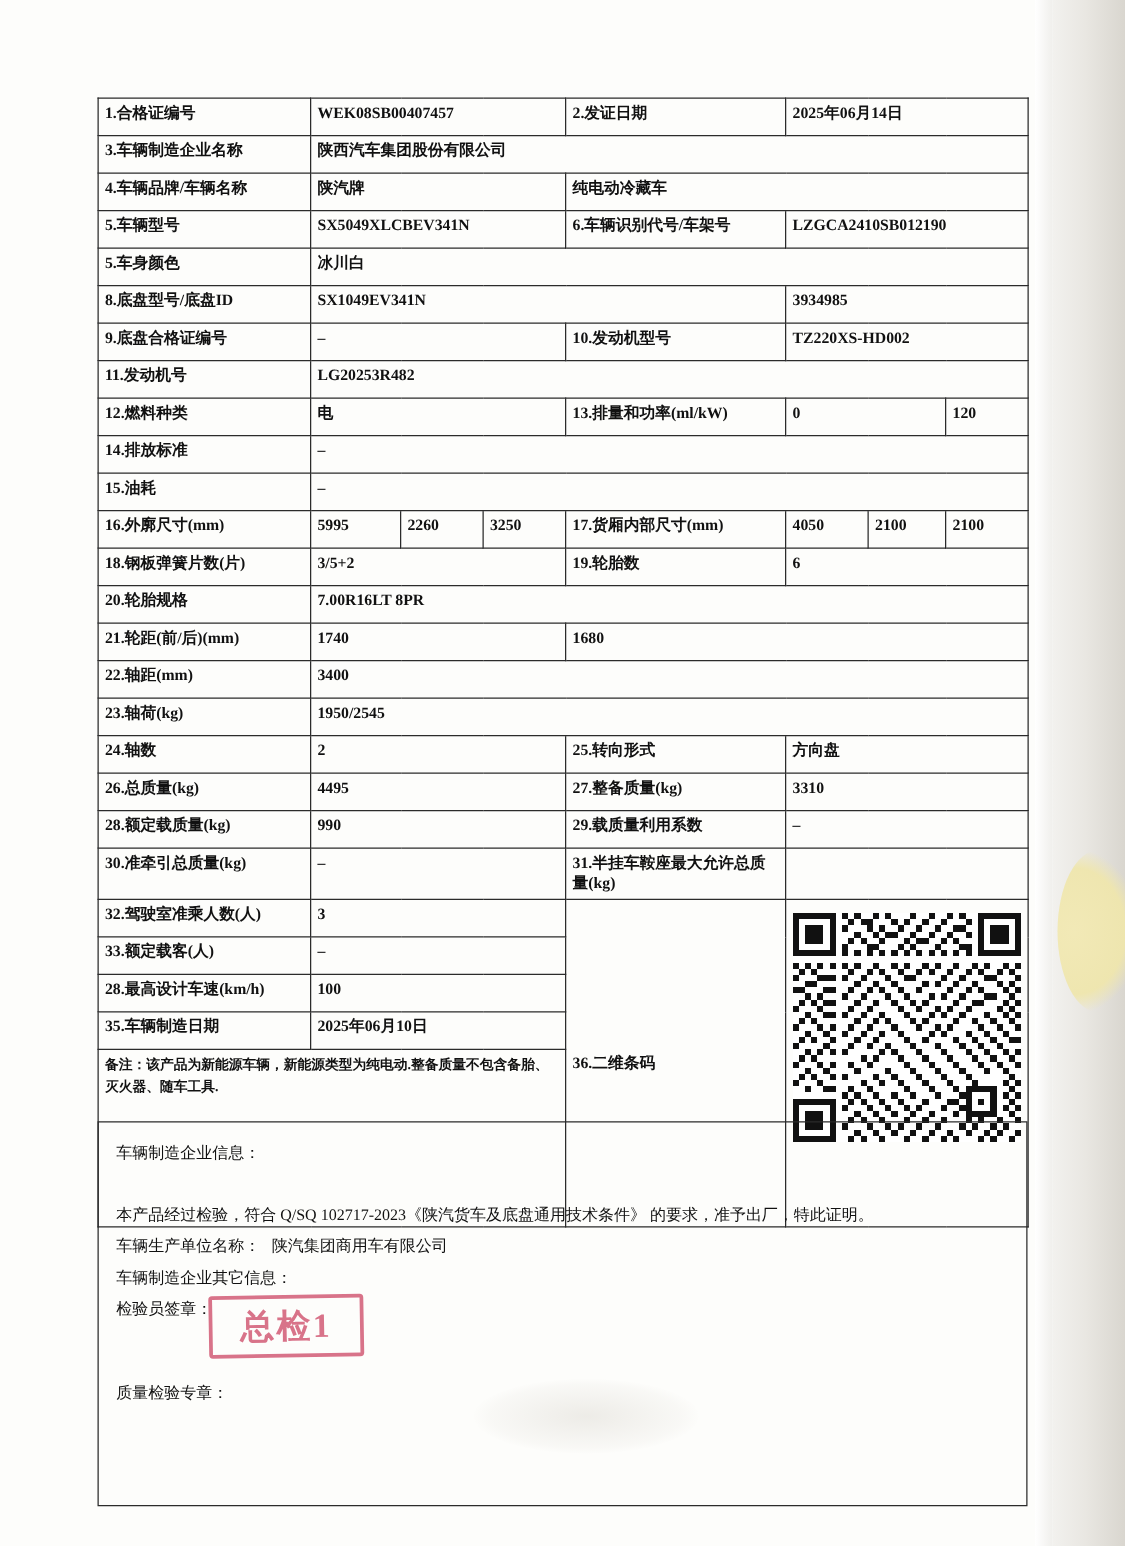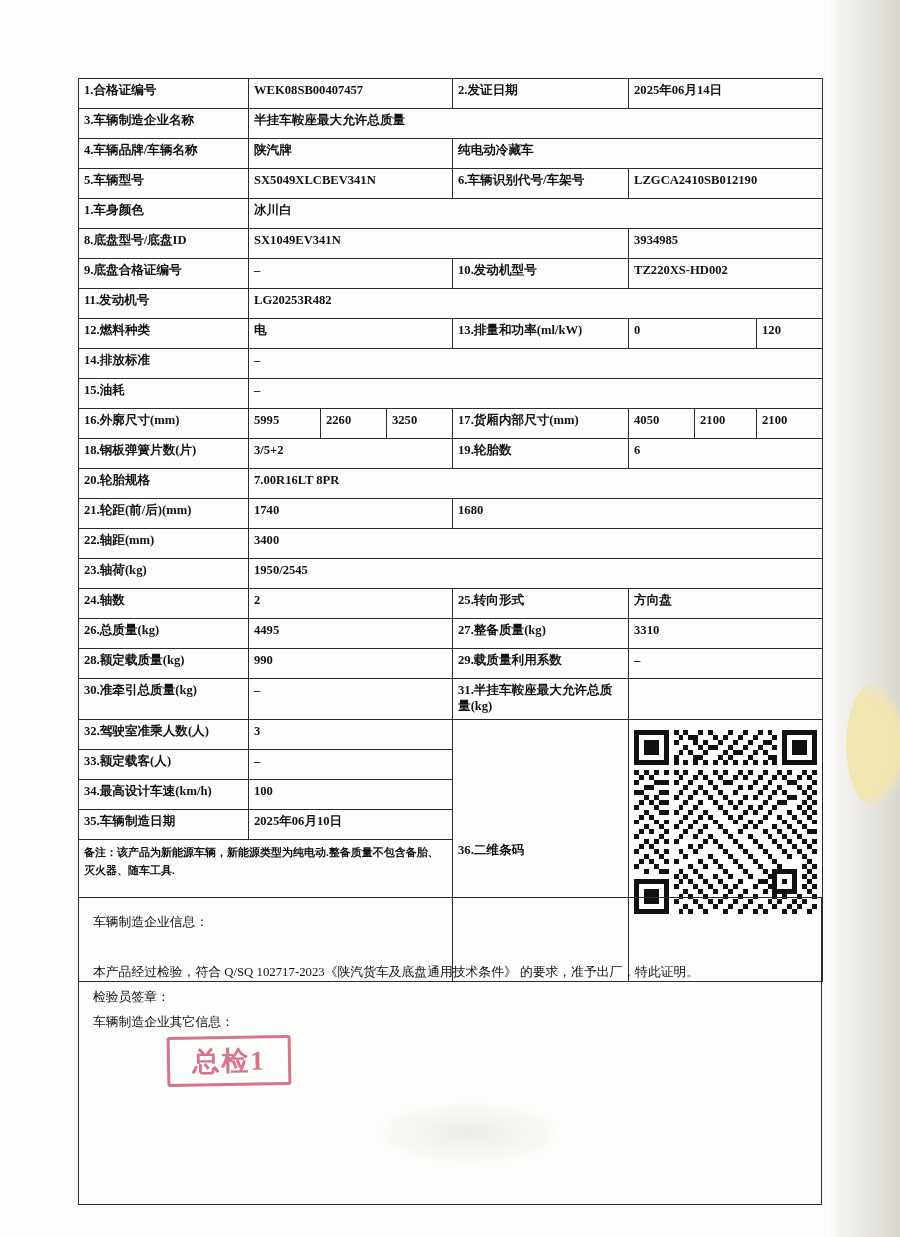--- a/index.html
+++ b/index.html
@@ -162,38 +162,38 @@
     <tbody>
         <tr>
       <td class="lbl">1.合格证编号</td>
       <td class="val" colspan="3">WEK08SB00407457</td>
       <td class="lbl">2.发证日期</td>
       <td class="val" colspan="3">2025年06月14日</td>
     </tr>
 
     <tr>
       <td class="lbl">3.车辆制造企业名称</td>
-      <td class="val" colspan="7">半挂车鞍座最大允许总质量</td>
+      <td class="val" colspan="7">陕西汽车集团股份有限公司</td>
     </tr>
 
     <tr>
       <td class="lbl">4.车辆品牌/车辆名称</td>
       <td class="val" colspan="3">陕汽牌</td>
       <td class="val" colspan="4">纯电动冷藏车</td>
     </tr>
 
     <tr>
       <td class="lbl">5.车辆型号</td>
       <td class="val" colspan="3">SX5049XLCBEV341N</td>
       <td class="lbl nowrap">6.车辆识别代号/车架号</td>
       <td class="val" colspan="3">LZGCA2410SB012190</td>
     </tr>
 
     <tr>
-      <td class="lbl">1.车身颜色</td>
+      <td class="lbl">5.车身颜色</td>
       <td class="val" colspan="7">冰川白</td>
     </tr>
 
     <tr>
       <td class="lbl">8.底盘型号/底盘ID</td>
       <td class="val" colspan="4">SX1049EV341N</td>
       <td class="val" colspan="3">3934985</td>
     </tr>
 
     <tr>
@@ -710,39 +710,44 @@
         </div>
       </td>
     </tr>
 
     <tr>
       <td class="lbl">33.额定载客(人)</td>
       <td class="val" colspan="3">–</td>
     </tr>
 
     <tr>
-      <td class="lbl">34.最高设计车速(km/h)</td>
+      <td class="lbl">28.最高设计车速(km/h)</td>
       <td class="val" colspan="3">100</td>
     </tr>
 
     <tr>
       <td class="lbl">35.车辆制造日期</td>
       <td class="val" colspan="3">2025年06月10日</td>
     </tr>
 
     <tr>
       <td class="note-cell" colspan="4" style="height:132px">
         <span>备注：</span><span>该产品为新能源车辆，新能源类型为纯电动.整备质量不包含备胎、灭火器、随车工具.</span>
       </td>
     </tr>
   </tbody>
     </table>
 </div>
 
 <div class="infobox">
   <div class="line">车辆制造企业信息：</div>
   <div class="stmt">本产品经过检验，符合 Q/SQ 102717-2023《陕汽货车及底盘通用技术条件》 的要求，准予出厂，特此证明。</div>
+  <div class="line">
+    <span>车辆生产单位名称：</span>
+    <span style="margin-left:6px">陕汽集团商用车有限公司</span>
+  </div>
+  <div class="line">车辆制造企业其它信息：</div>
   <div class="line">检验员签章：</div>
-  <div class="line">车辆制造企业其它信息：</div>
   <div class="ghost-seal"></div>
   <div class="stamp">总检1</div>
   <div style="height:42px"></div>
+  <div class="line">质量检验专章：</div>
 </div>
 
 </body></html>

